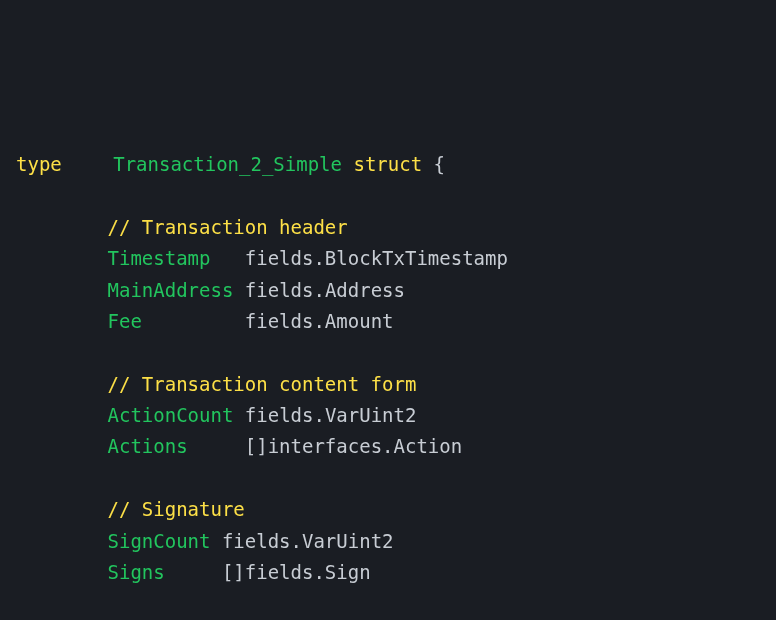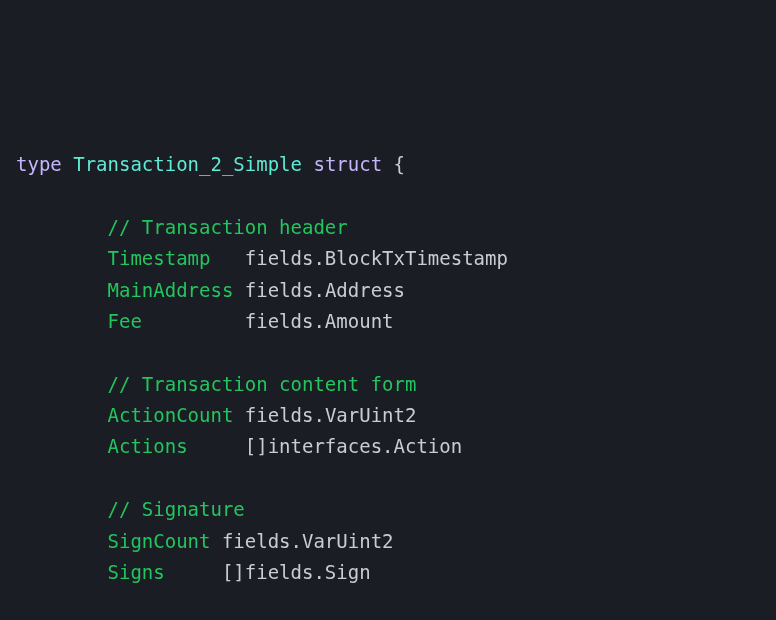--- a/index.html
+++ b/index.html
@@ -12,37 +12,38 @@
       font-family: 'SF Mono', 'Monaco', 'Menlo', 'Consolas', monospace;
       font-size: 19px;
       line-height: 1.65;
       color: #c8cdd4;
       padding: 24px 16px;
       white-space: pre;
       width: 776px;
       height: 620px;
     }
     .keyword {
-      color: #c4b5fd;
+      color: #fde047;
     }
     .typename {
-      color: #5eead4;
+      color: #22c55e;
+      margin-left: 40px;
     }
     .field-name {
       color: #22c55e;
     }
     .field-type {
       color: #c8cdd4;
       text-align: center;
     }
     .punct {
       color: #c8cdd4;
     }
     .comment {
-      color: #22c55e;
+      color: #fde047;
     }
     .line {
       display: block;
     }
   </style>
 </head>
 <body>
 
 
 

